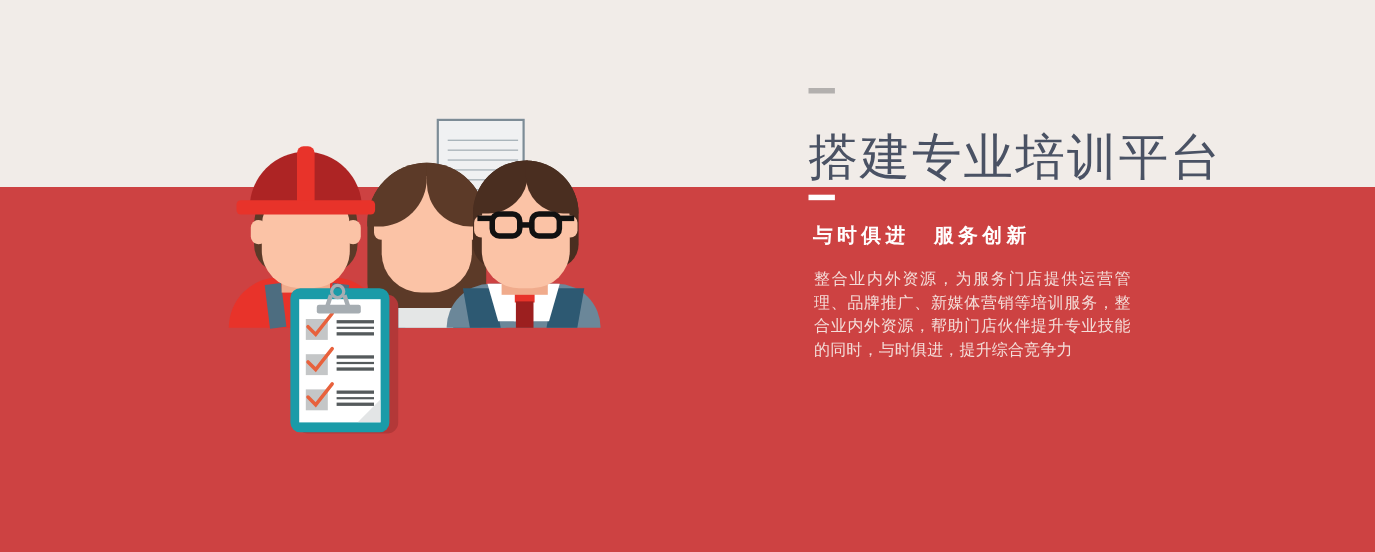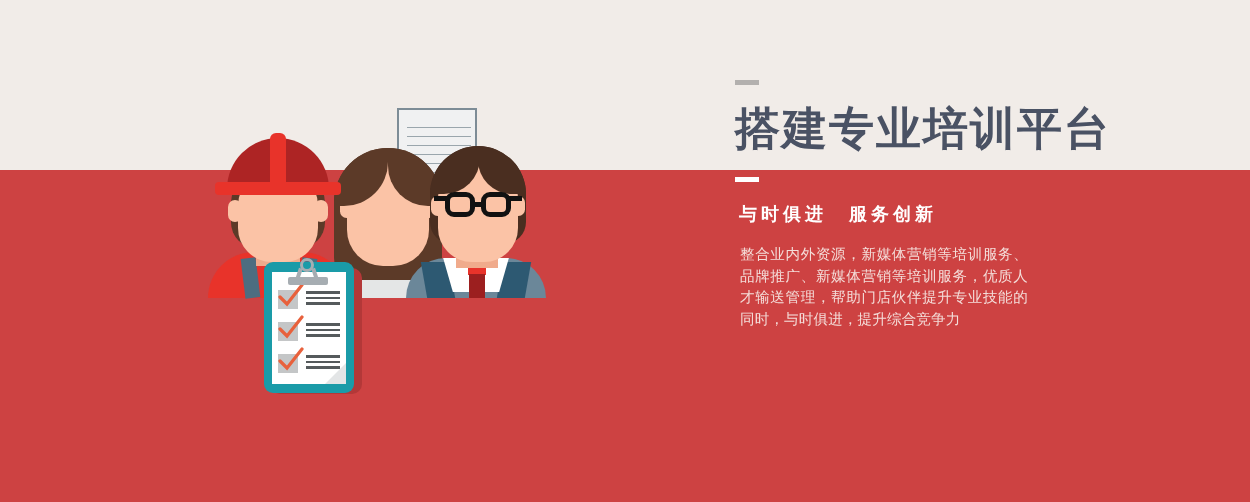--- a/index.html
+++ b/index.html
@@ -117,22 +117,22 @@
   .cb-item{position:absolute;left:0;width:74px;height:26px;}
   .cb-box{position:absolute;left:6px;top:4px;width:20px;height:19px;background:#c4c6c7;}
   .cb-check{position:absolute;left:4px;top:-4px;width:28px;height:28px;}
   .cb-lines{position:absolute;left:34px;top:5px;width:34px;}
   .cb-line{height:2.5px;background:#555a5c;margin-bottom:3px;}
 
   
   #textcol{position:absolute;left:735px;top:0;width:300px;height:502px;}
   .dash-gray{position:absolute;left:0;top:80px;width:24px;height:5px;background:#b3b0ae;}
   .title{
-    position:absolute;left:0;top:100px;
-    font-size:45px;line-height:58px;font-weight:bold;
+    position:absolute;left:0;top:114px;
+    font-size:45px;line-height:58px;font-weight:normal;
     color:#4a5264;letter-spacing:2px;white-space:nowrap;
   }
   .dash-white{position:absolute;left:0;top:177px;width:24px;height:5px;background:#ffffff;}
   .subtitle{
     position:absolute;left:4px;top:198px;
     font-size:18px;line-height:32px;font-weight:bold;
     color:#ffffff;letter-spacing:4px;white-space:nowrap;
   }
   .bodytext{
     position:absolute;left:5px;top:244px;width:288px;
@@ -262,16 +262,16 @@
       <div class="cb-clip-bar"></div>
     </div>
 
   </div>
 
   <div id="textcol">
     <div class="dash-gray"></div>
     <div class="title">搭建专业培训平台</div>
     <div class="dash-white"></div>
     <div class="subtitle">与时俱进　服务创新</div>
-    <div class="bodytext">整合业内外资源，新媒体营销等培训服务、品牌推广、新媒体营销等培训服务，优质人才输送管理，帮助门店伙伴提升专业技能的同时，与时俱进，提升综合竞争力</div>
+    <div class="bodytext">整合业内外资源，为服务门店提供运营管理、品牌推广、新媒体营销等培训服务，整合业内外资源，帮助门店伙伴提升专业技能的同时，与时俱进，提升综合竞争力</div>
   </div>
 
 </div>
 
 </body></html>

